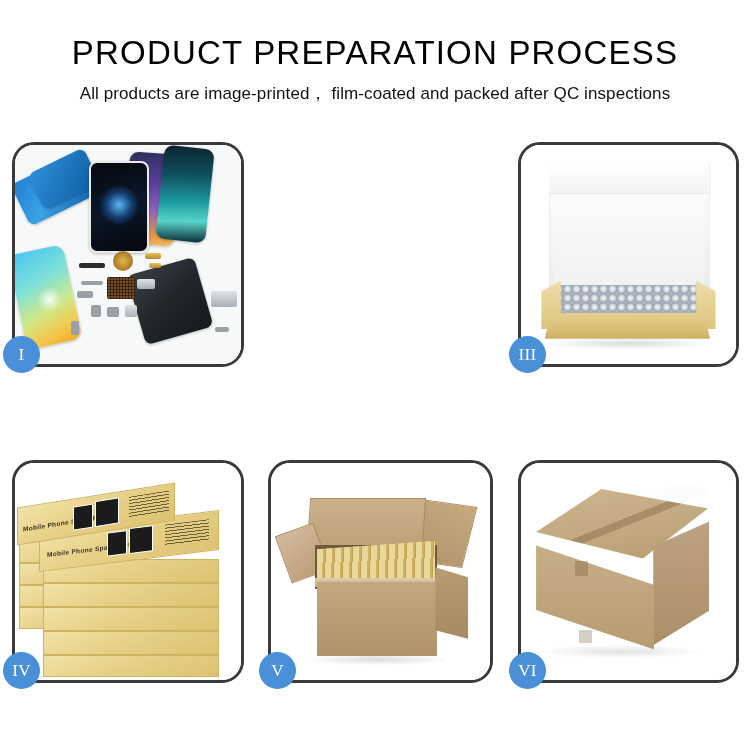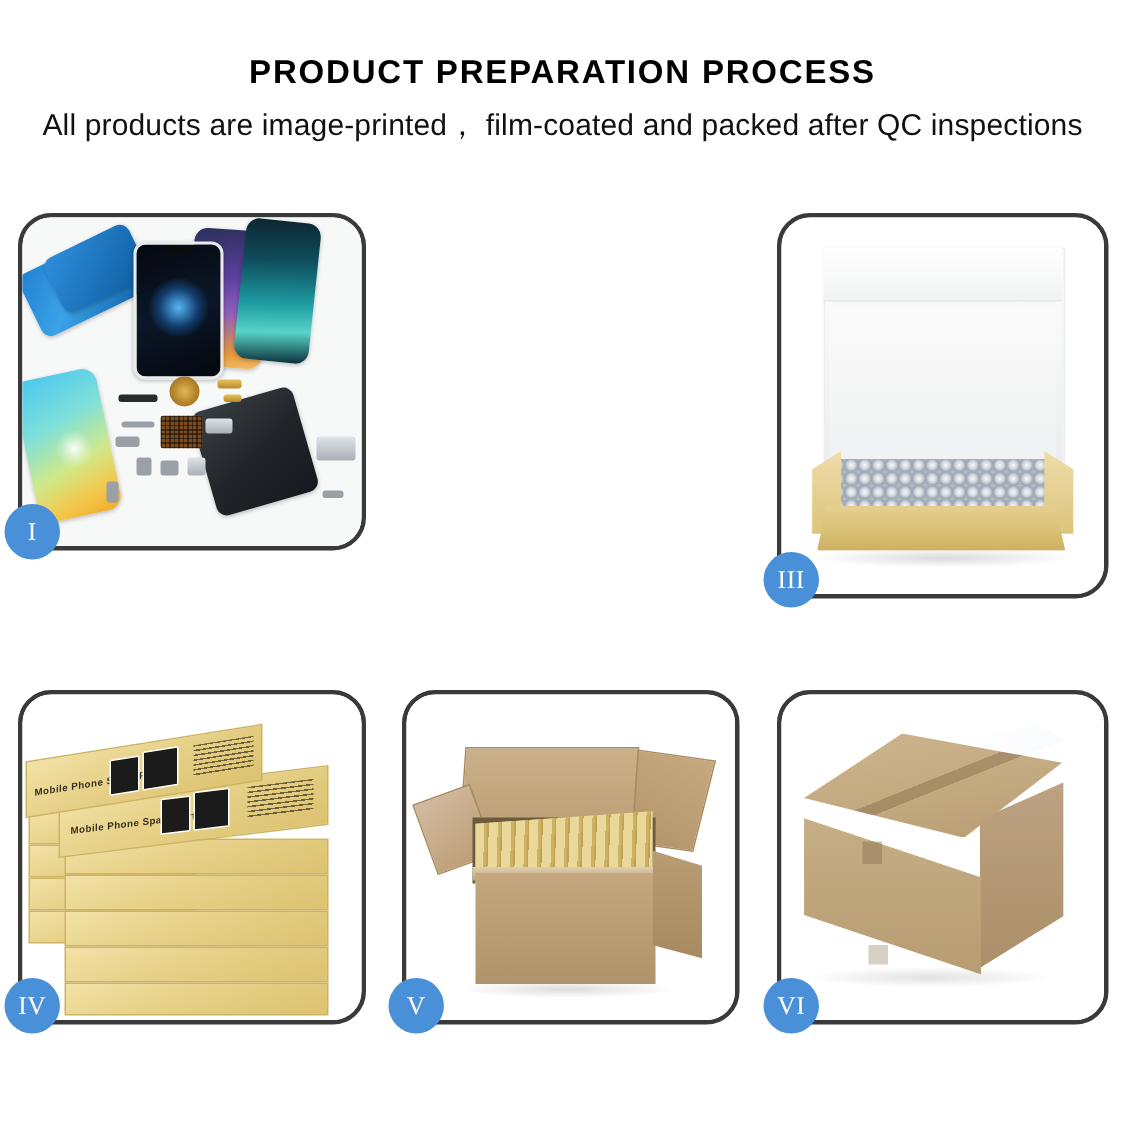--- a/index.html
+++ b/index.html
@@ -16,31 +16,31 @@
   }
 
   
   #header {
     width: 750px;
     padding-top: 36px;
     text-align: center;
   }
   #page-title {
     font-family: "Liberation Sans", sans-serif;
-    font-size: 22px;
-    font-weight: bold;
+    font-size: 33px;
+    font-weight: normal;
     letter-spacing: 1.2px;
     color: #000000;
     line-height: 1.05;
     white-space: nowrap;
   }
   #page-subtitle {
     margin-top: 11px;
     font-family: "Liberation Sans", sans-serif;
-    font-size: 20px;
+    font-size: 17px;
     font-weight: normal;
     color: #111111;
     letter-spacing: 0.1px;
     white-space: nowrap;
   }
 
   
   #panel-grid {
     position: absolute;
     left: 0;
@@ -58,21 +58,21 @@
   }
   .panel-inner {
     position: absolute;
     inset: 0;
     border-radius: 19px;
     overflow: hidden;
     background: #ffffff;
   }
   .panel-1 { left: 12px;  top: 2px;   width: 232px; height: 225px; }
   .panel-2 { left: 268px; top: 2px;   width: 225px; height: 225px; }
-  .panel-3 { left: 518px; top: 2px;   width: 221px; height: 257px; }
+  .panel-3 { left: 518px; top: 2px;   width: 221px; height: 225px; }
   .panel-4 { left: 12px;  top: 320px; width: 232px; height: 223px; }
   .panel-5 { left: 268px; top: 320px; width: 225px; height: 223px; }
   .panel-6 { left: 518px; top: 320px; width: 221px; height: 223px; padding-left: 32px; }
 
   
   .step-badge {
     position: absolute;
     left: -12px;
     bottom: -9px;
     width: 37px;

